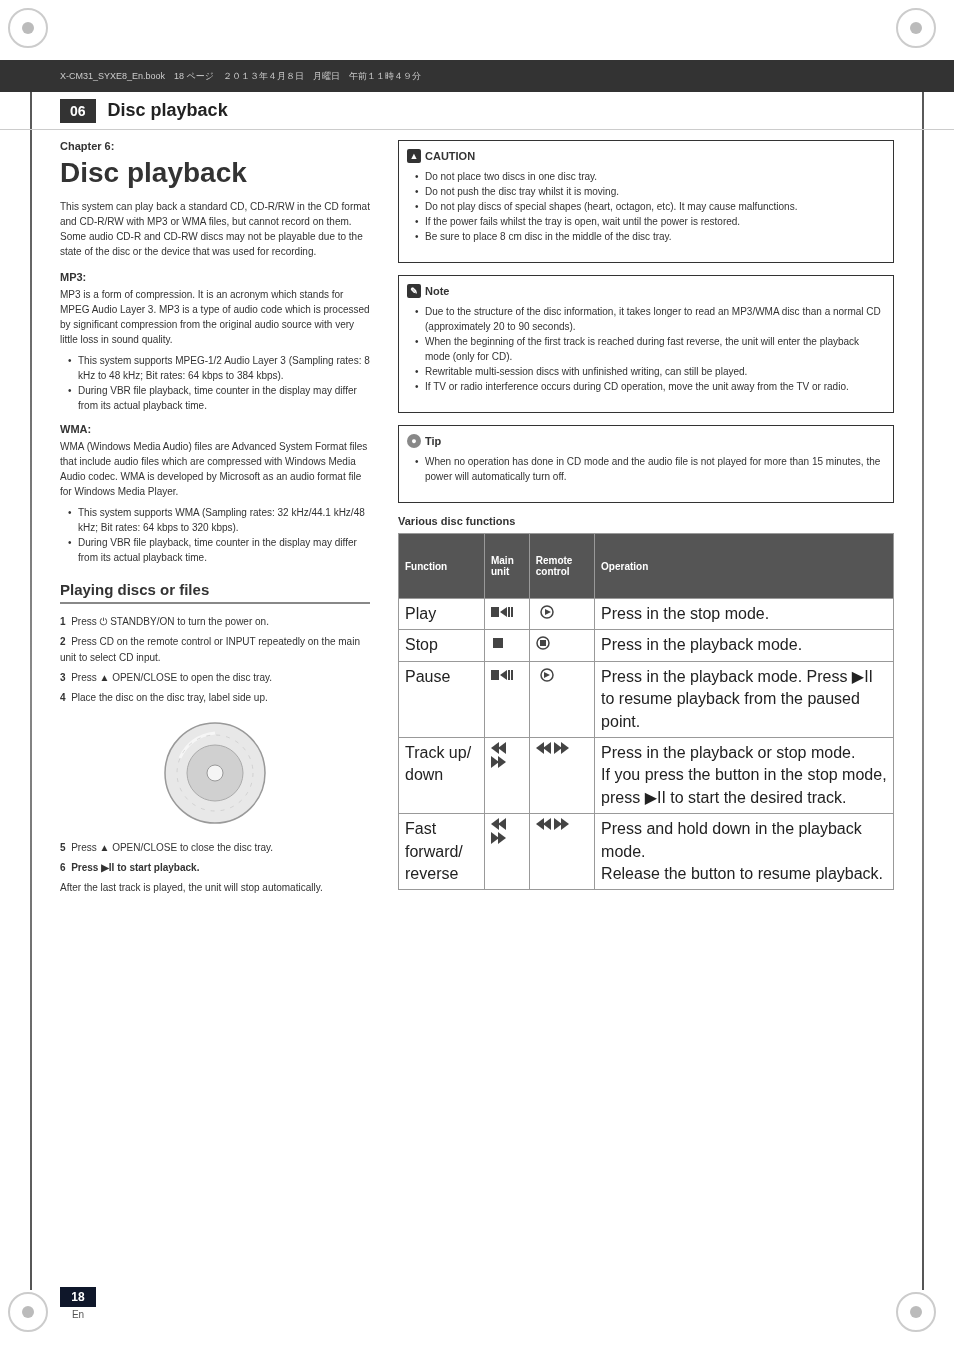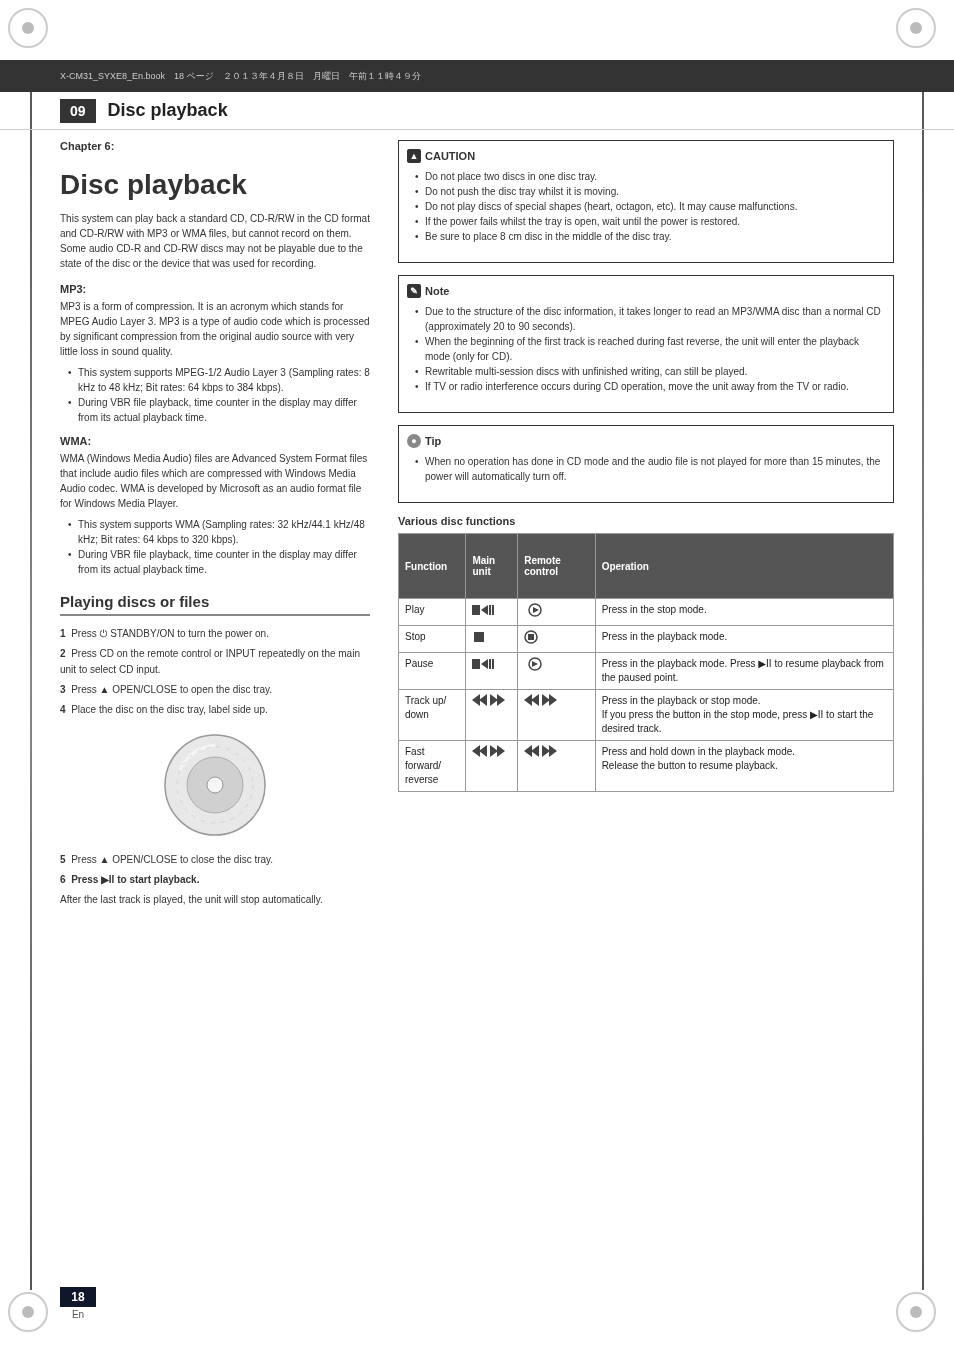--- a/index.html
+++ b/index.html
@@ -100,21 +100,21 @@
     }
     .col-right {
       flex: 1;
     }
 
     
     .chapter-label {
       font-size: 11px;
       font-weight: bold;
       color: #333;
-      margin-bottom: 18px;
+      margin-bottom: 6px;
     }
     .chapter-main-title {
       font-size: 28px;
       font-weight: bold;
       color: #333;
       margin-bottom: 10px;
       line-height: 1.1;
     }
 
     .intro-text {
@@ -275,21 +275,21 @@
       color: #fff;
       padding: 21px 6px;
       text-align: left;
       font-size: 10px;
       font-weight: bold;
     }
     .functions-table td {
       border: 1px solid #999;
       padding: 4px 6px;
       vertical-align: top;
-      font-size: 10px;
+      font-size: 16px;
       line-height: 1.4;
     }
     .functions-table tr:first-child th { border: 1px solid #999; }
 
     .table-section-title {
       font-size: 11px;
       font-weight: bold;
       margin-bottom: 6px;
       color: #333;
     }
@@ -369,21 +369,21 @@
 </div>
 
 <div class="left-side-line"></div>
 <div class="right-side-line"></div>
 
 <div class="header-bar">
   <span>X-CM31_SYXE8_En.book　18 ページ　２０１３年４月８日　月曜日　午前１１時４９分</span>
 </div>
 
 <div class="chapter-header">
-  <div class="chapter-num-box">09</div>
+  <div class="chapter-num-box">06</div>
   <div class="chapter-title-header">Disc playback</div>
 </div>
 
 <div class="content-area">
   <div class="two-col">
 
     <div class="col-left">
       <div class="chapter-label">Chapter 6:</div>
       <div class="chapter-main-title">Disc playback</div>
       <div class="intro-text">This system can play back a standard CD, CD-R/RW in the CD format and CD-R/RW with MP3 or WMA files, but cannot record on them. Some audio CD-R and CD-RW discs may not be playable due to the state of the disc or the device that was used for recording.</div>

